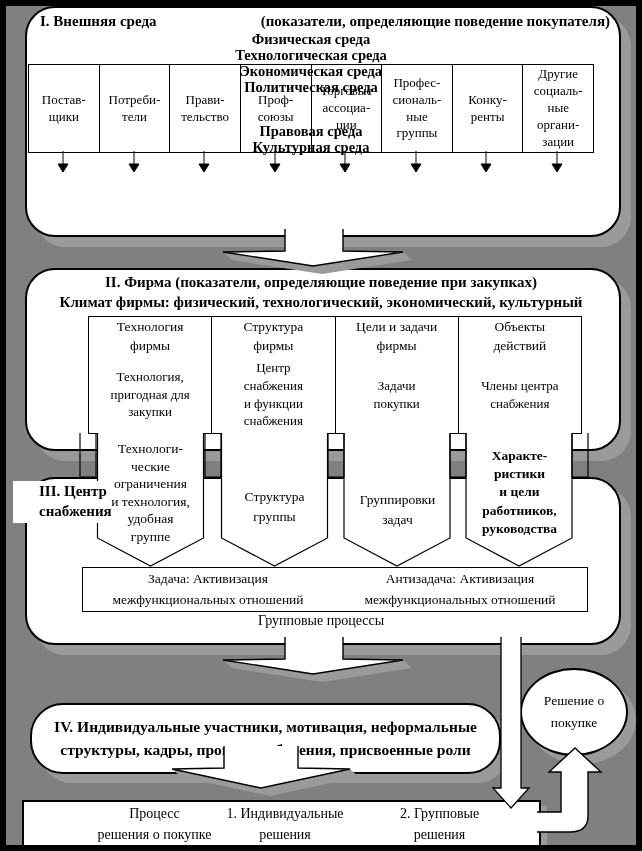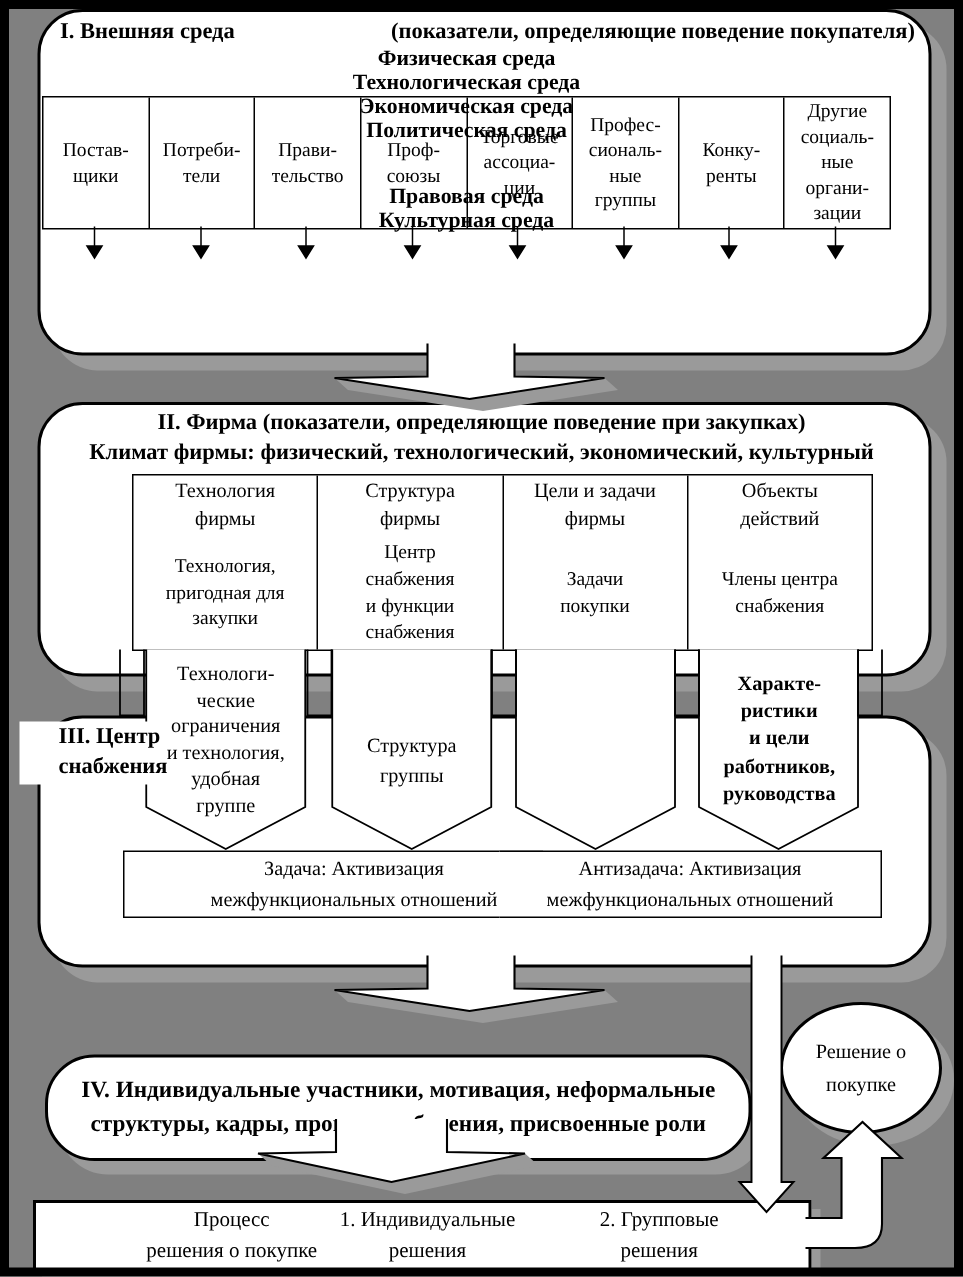--- a/index.html
+++ b/index.html
@@ -98,24 +98,25 @@
     <div class="cell ml">Задачи
 покупки</div>
     <div class="cell ml">Члены центра
 снабжения</div>
   </div>
 
   <div class="box round" style="left:25px;top:477px;width:592px;height:164px;z-index:1;"></div>
   <div class="abs bold ml" style="left:13px;top:481px;width:92px;height:42px;background:#fff;z-index:3;font-size:15px;line-height:1.35;text-align:left;padding-left:26px;">III. Центр
 снабжения</div>
 
-  <div class="abs ml ctr" style="left:82px;top:567px;width:250px;height:43px;border:1px solid #000;background:#fff;z-index:1;font-size:13.5px;line-height:1.5;padding-left:28px;">Задача: Активизация
+  <div class="abs ml ctr" style="left:82px;top:567px;width:250px;height:43px;border:1px solid #000;background:#fff;z-index:1;font-size:13.5px;line-height:1.5;">Задача: Активизация
 межфункциональных отношений</div>
   <div class="abs ml ctr" style="left:333px;top:567px;width:254px;height:43px;border:1px solid #000;border-left:none;background:#fff;z-index:1;font-size:13.5px;line-height:1.5;">Антизадача: Активизация
 межфункциональных отношений</div>
+  <div class="abs" style="left:25px;top:613px;width:592px;text-align:center;font-size:14px;z-index:3;">Групповые процессы</div>
 
   <div class="box ml ctr" style="left:30px;top:683px;width:467px;height:67px;border-radius:33px;box-shadow:9px 9px 0 #9a9a9a;z-index:1;font-weight:bold;font-size:15.5px;line-height:1.45;margin-top:20px;">IV. Индивидуальные участники, мотивация, неформальные
 структуры, кадры, процессы обучения, присвоенные роли</div>
 
   <div class="abs ml ctr" style="left:520px;top:668px;width:108px;height:88px;background:#fff;border:2px solid #000;border-radius:50%;box-shadow:8px 8px 0 #9a9a9a;box-sizing:border-box;z-index:1;font-size:13.5px;line-height:1.6;">Решение о
 покупке</div>
 
   <div class="abs" style="left:22px;top:800px;width:519px;height:48px;background:#fff;border:2px solid #000;box-sizing:border-box;box-shadow:6px 6px 0 #9a9a9a;z-index:1;"></div>
   <div class="txt ml" style="left:62px;top:803px;width:185px;font-size:14px;line-height:1.5;">Процесс
 решения о покупке</div>
@@ -190,20 +191,22 @@
   </svg>
 
   <div class="txt ml" style="left:97px;top:440px;width:107px;font-size:13.5px;line-height:1.3;">Технологи-
 ческие
 ограничения
 и технология,
 удобная
 группе</div>
   <div class="txt ml" style="left:221px;top:487px;width:107px;font-size:13.5px;line-height:1.45;">Структура
 группы</div>
+  <div class="txt ml" style="left:344px;top:490px;width:107px;font-size:13.5px;line-height:1.45;">Группировки
+задач</div>
   <div class="txt ml" style="left:466px;top:447px;width:107px;font-size:13.5px;line-height:1.35;font-weight:bold;">Характе-
 ристики
 и цели
 работников,
 руководства</div>
 
   <div class="frame"></div>
 </div>
 
 </body></html>

